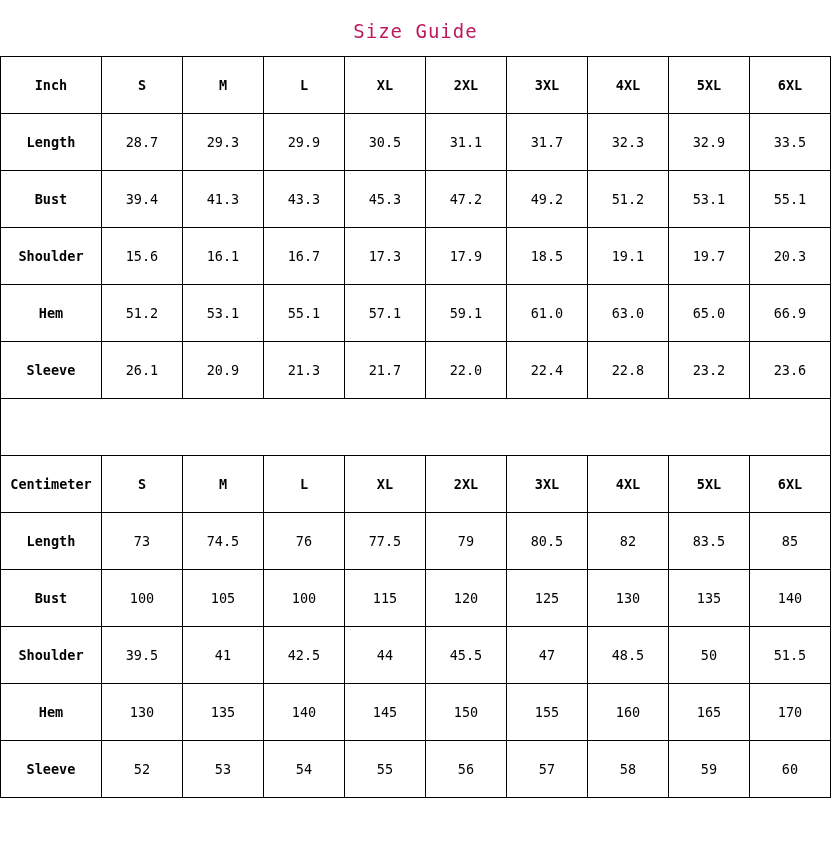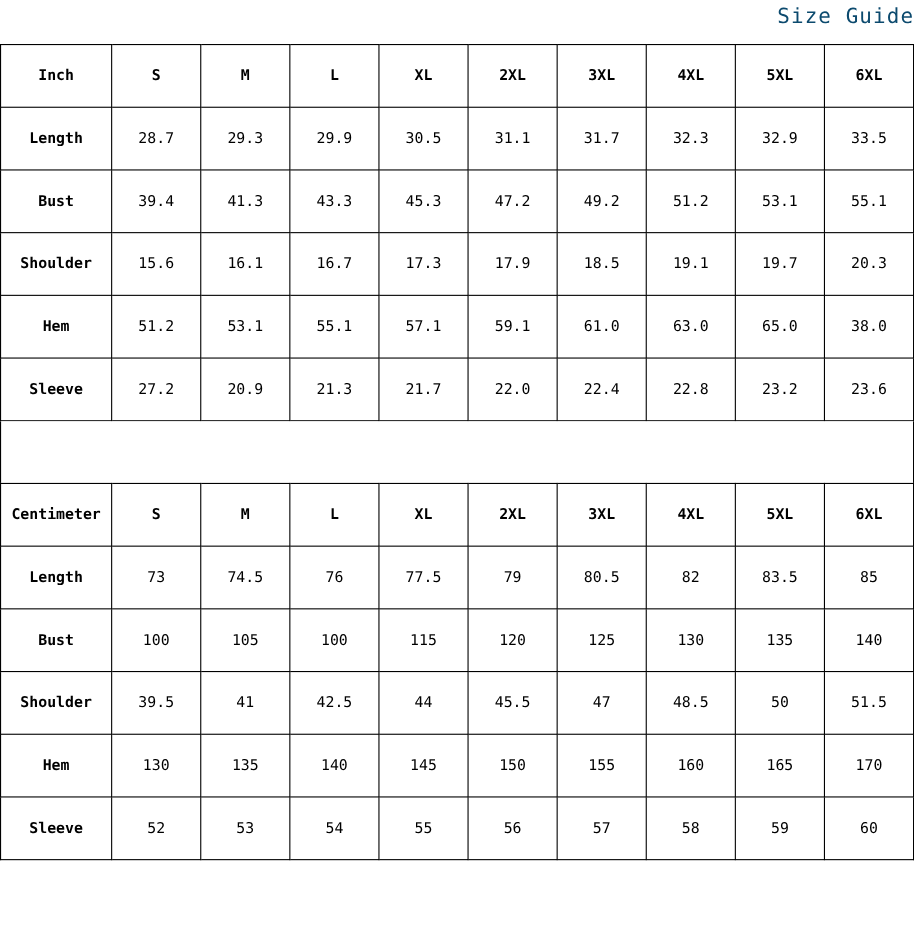--- a/index.html
+++ b/index.html
@@ -16,27 +16,27 @@
     overflow: hidden;
   }
   .page {
     width: 831px;
     height: 842px;
     box-sizing: border-box;
     display: flex;
     flex-direction: column;
   }
   .title {
-    text-align: right;
+    text-align: center;
     font-size: 19px;
     letter-spacing: 1px;
-    padding-top: 4px;
+    padding-top: 20px;
     padding-bottom: 14px;
     font-weight: normal;
-    color: #0c4a6e;
+    color: #be185d;
   }
   table.size-table {
     border-collapse: collapse;
     width: 831px;
     table-layout: fixed;
     border-radius: 29px;
   }
   table.size-table td {
     border: 1px solid #000000;
     text-align: center;
@@ -148,25 +148,25 @@
       <tr>
         <td class="rowhead">Hem</td>
         <td>51.2</td>
         <td>53.1</td>
         <td>55.1</td>
         <td>57.1</td>
         <td>59.1</td>
         <td>61.0</td>
         <td>63.0</td>
         <td>65.0</td>
-        <td>38.0</td>
+        <td>66.9</td>
       </tr>
       <tr>
         <td class="rowhead">Sleeve</td>
-        <td>27.2</td>
+        <td>26.1</td>
         <td>20.9</td>
         <td>21.3</td>
         <td>21.7</td>
         <td>22.0</td>
         <td>22.4</td>
         <td>22.8</td>
         <td>23.2</td>
         <td>23.6</td>
       </tr>
     </tbody>

